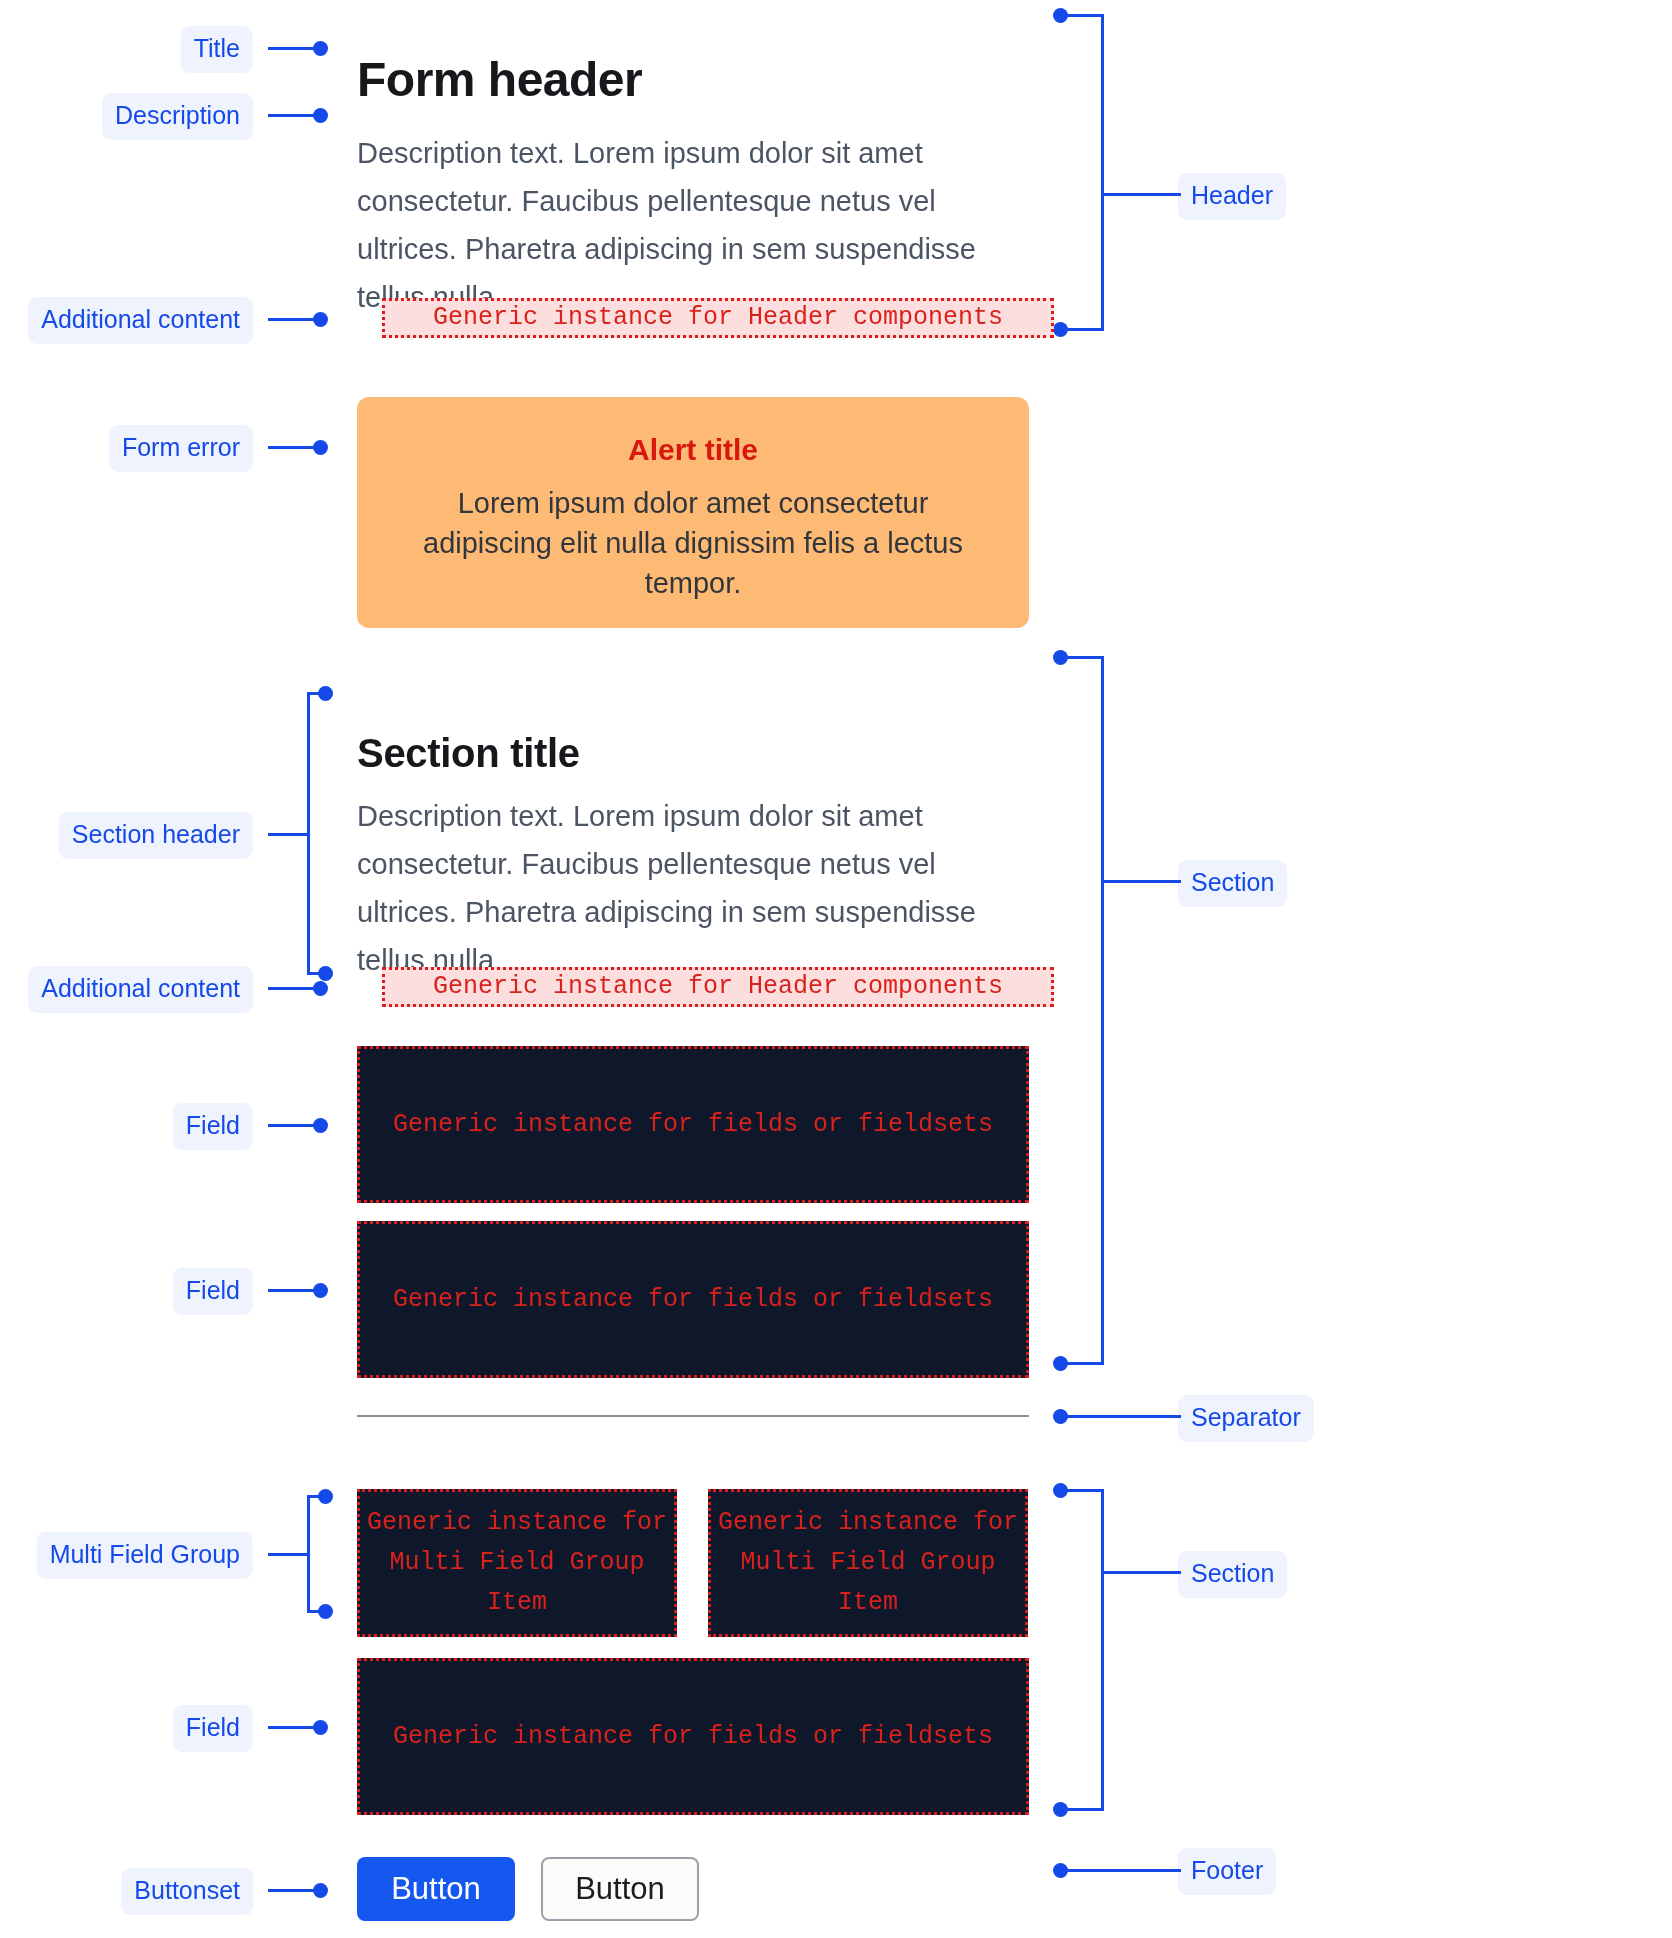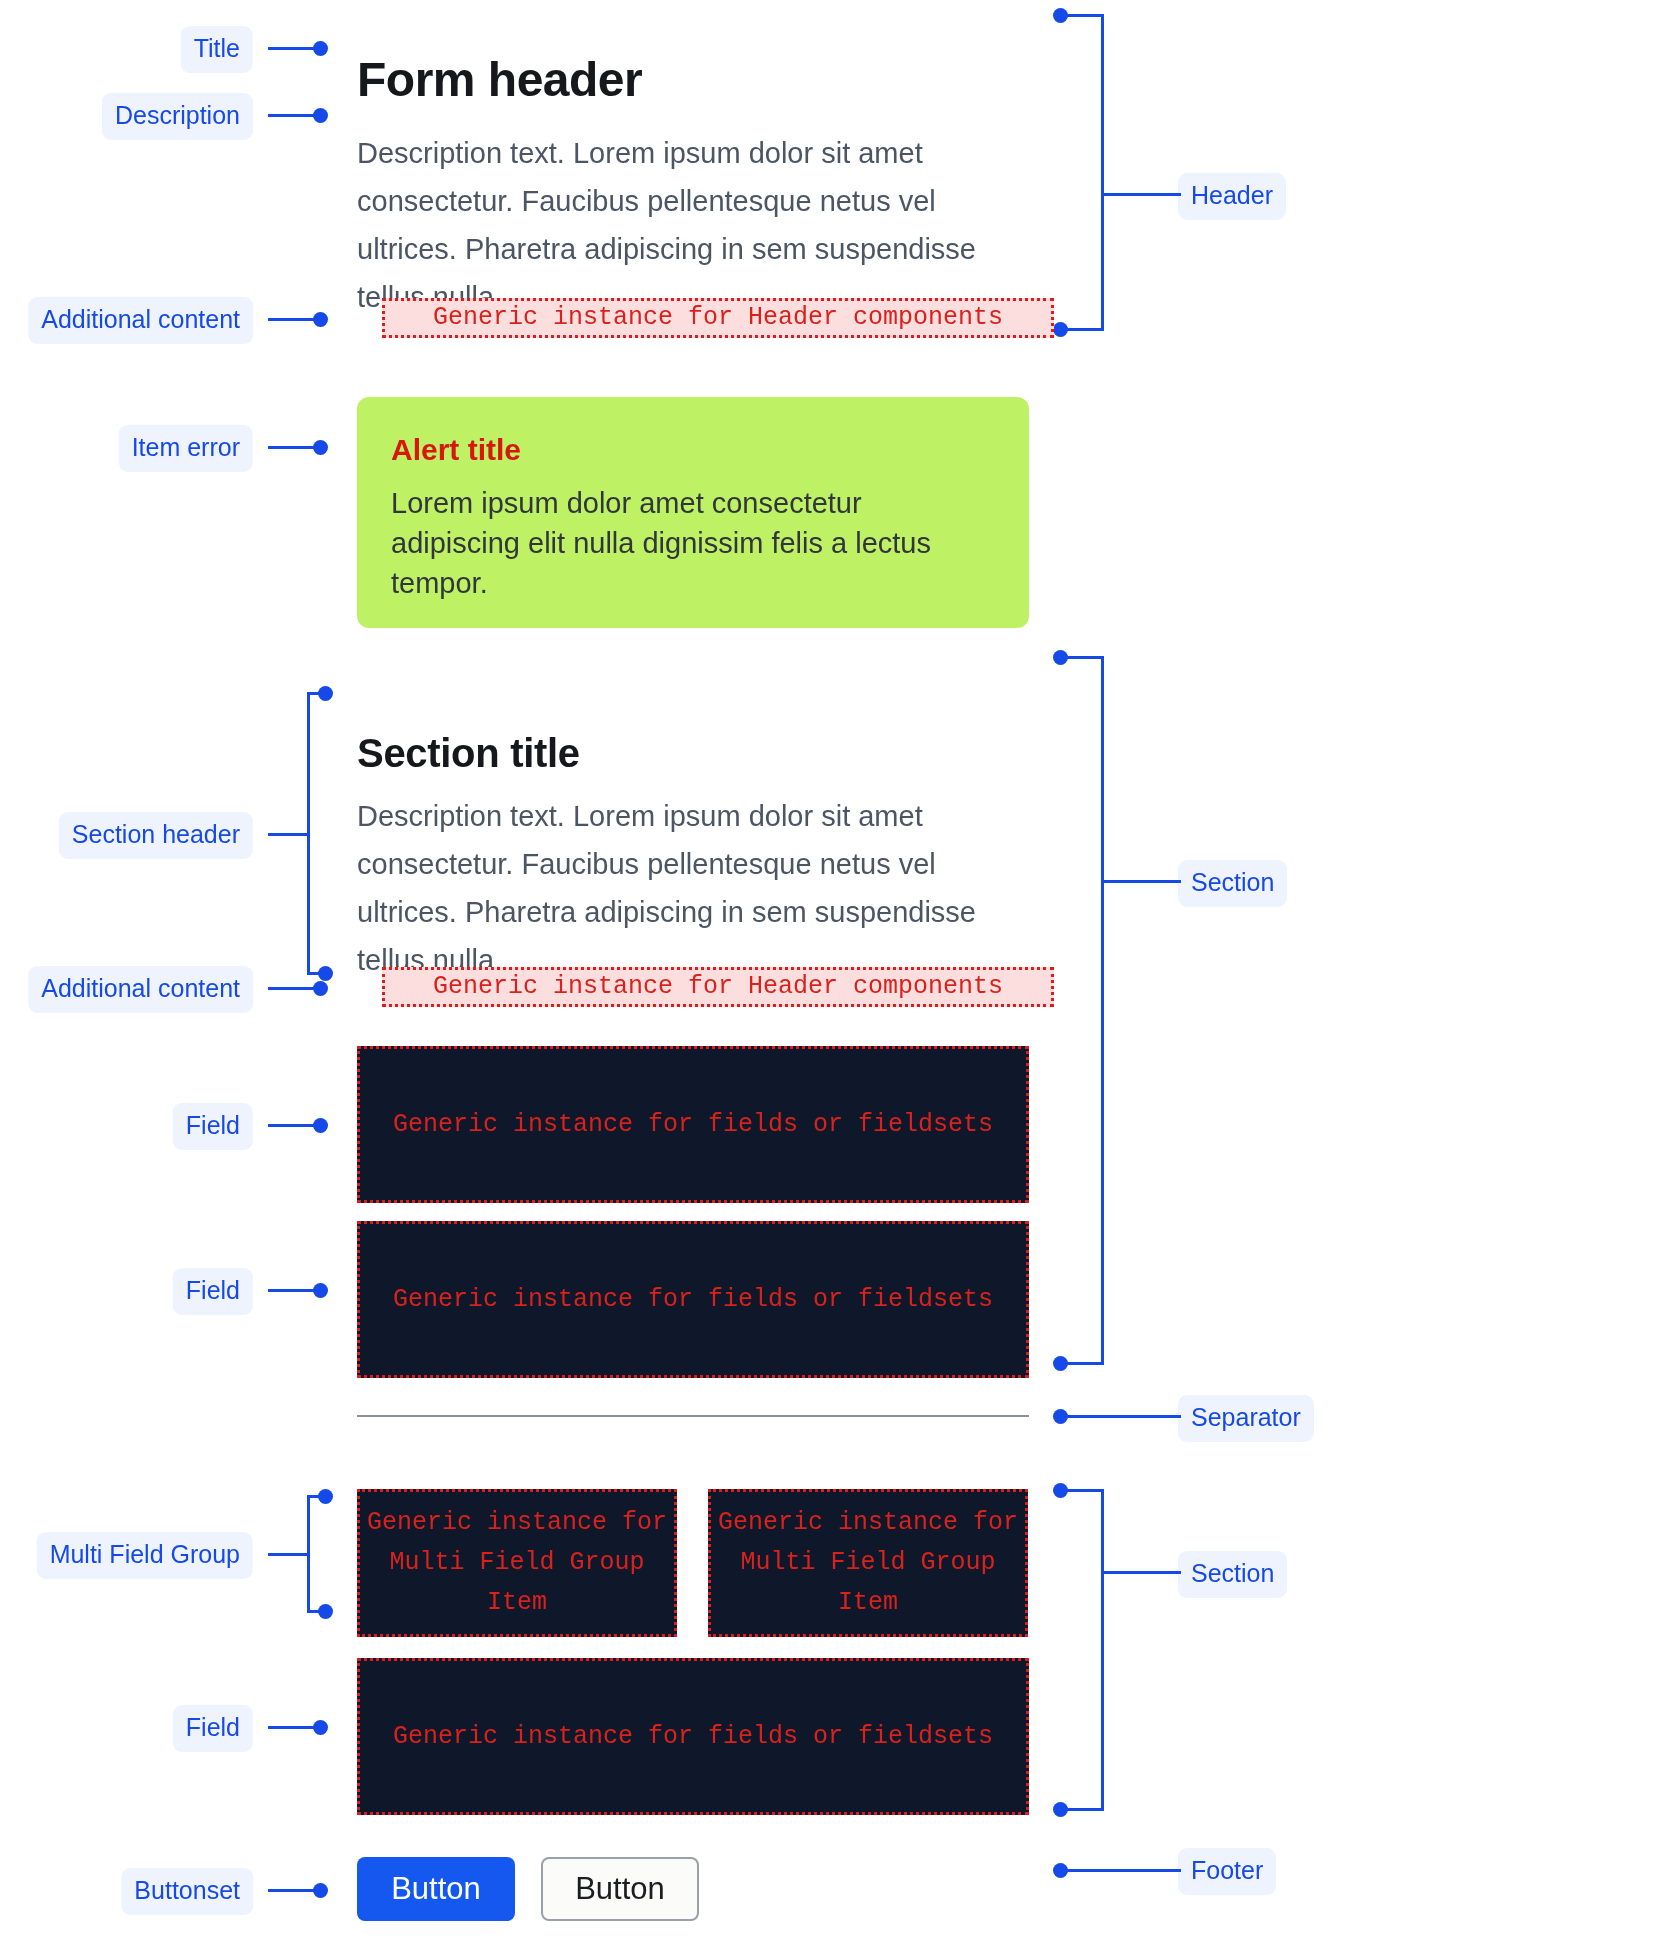--- a/index.html
+++ b/index.html
@@ -88,24 +88,25 @@
     justify-content: center;
     text-align: center;
     box-sizing: border-box;
     line-height: 40px;
   }
   .ginstance.thin { background: #fcdede; margin-left: 25px; }
 
   
   .alert {
     position: absolute;
-    background: #bef264;
+    background: #fdba74;
     border-radius: 12px;
     box-sizing: border-box;
     padding: 38px 34px 34px 34px;
+    text-align: center;
   }
   .alert-title {
     color: #d8170f;
     font-size: 30px;
     font-weight: 700;
     margin: 0 0 18px 0;
     line-height: 1;
   }
   .alert-body {
     color: #32353b;
@@ -147,21 +148,21 @@
 <body>
 
 <div id="root">
 
   <div class="pill lr" style="left:253px; top:26px;">Title</div>
 
   <div class="pill lr" style="left:253px; top:93px;">Description</div>
 
   <div class="pill lr" style="left:253px; top:297px;">Additional content</div>
 
-  <div class="pill lr" style="left:253px; top:425px;">Item error</div>
+  <div class="pill lr" style="left:253px; top:425px;">Form error</div>
 
   <div class="pill lr" style="left:253px; top:812px;">Section header</div>
 
   <div class="pill lr" style="left:253px; top:966px;">Additional content</div>
 
   <div class="pill lr" style="left:253px; top:1103px;">Field</div>
 
   <div class="pill lr" style="left:253px; top:1268px;">Field</div>
 
   <div class="pill lr" style="left:253px; top:1532px;">Multi Field Group</div>

